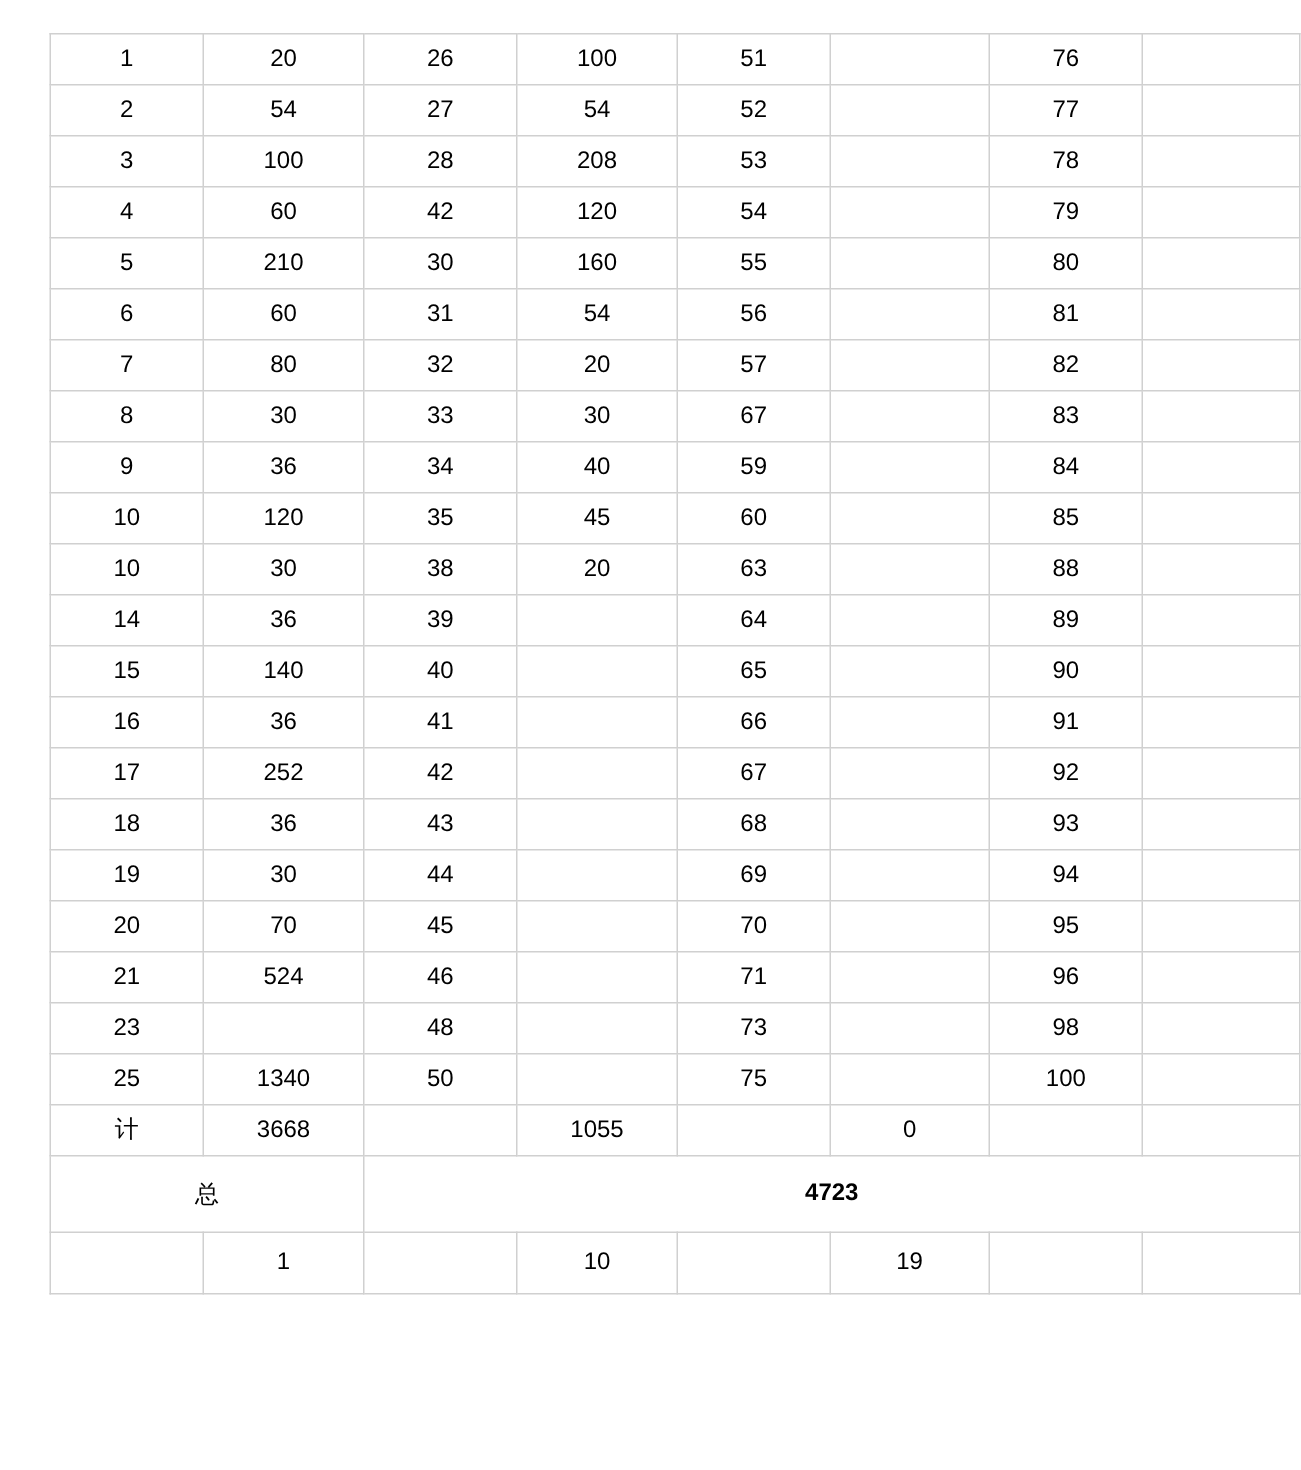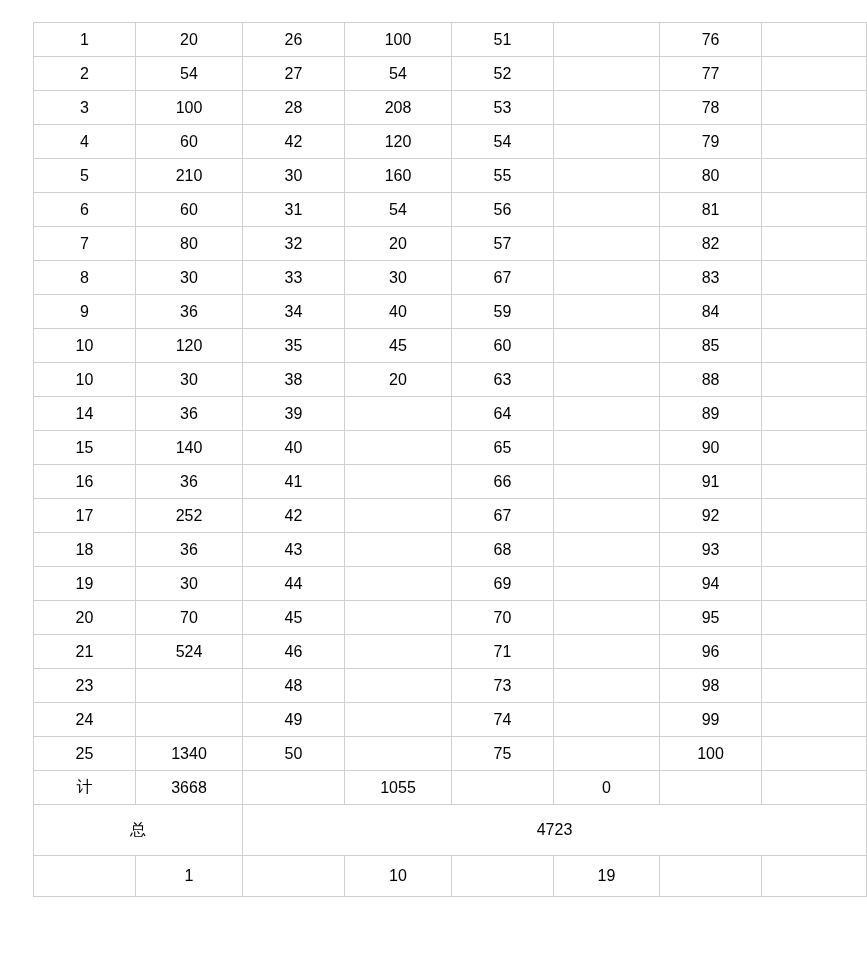--- a/index.html
+++ b/index.html
@@ -53,20 +53,21 @@
   }
   tr.total td {
     height: 50px;
   }
   td.total-label {
     font-size: 17px;
   }
   td.total-value {
     color: #ff0000;
     font-size: 17px;
+    font-weight: bold;
   }
   tr.foot td {
     height: 40px;
   }
 </style>
 </head>
 <body>
 
 <div id="sheet">
 
@@ -276,30 +277,20 @@
         <td class="idx">23</td>
         <td class="val"></td>
         <td class="idx">48</td>
         <td class="val"></td>
         <td class="idx">73</td>
         <td class="val"></td>
         <td class="idx">98</td>
         <td class="val"></td>
       </tr>
       <tr>
-        <td class="idx">24</td>
-        <td class="val"></td>
-        <td class="idx">49</td>
-        <td class="val"></td>
-        <td class="idx">74</td>
-        <td class="val"></td>
-        <td class="idx">99</td>
-        <td class="val"></td>
-      </tr>
-      <tr>
         <td class="idx">25</td>
         <td class="val">1340</td>
         <td class="idx">50</td>
         <td class="val"></td>
         <td class="idx">75</td>
         <td class="val"></td>
         <td class="idx">100</td>
         <td class="val"></td>
       </tr>
 

